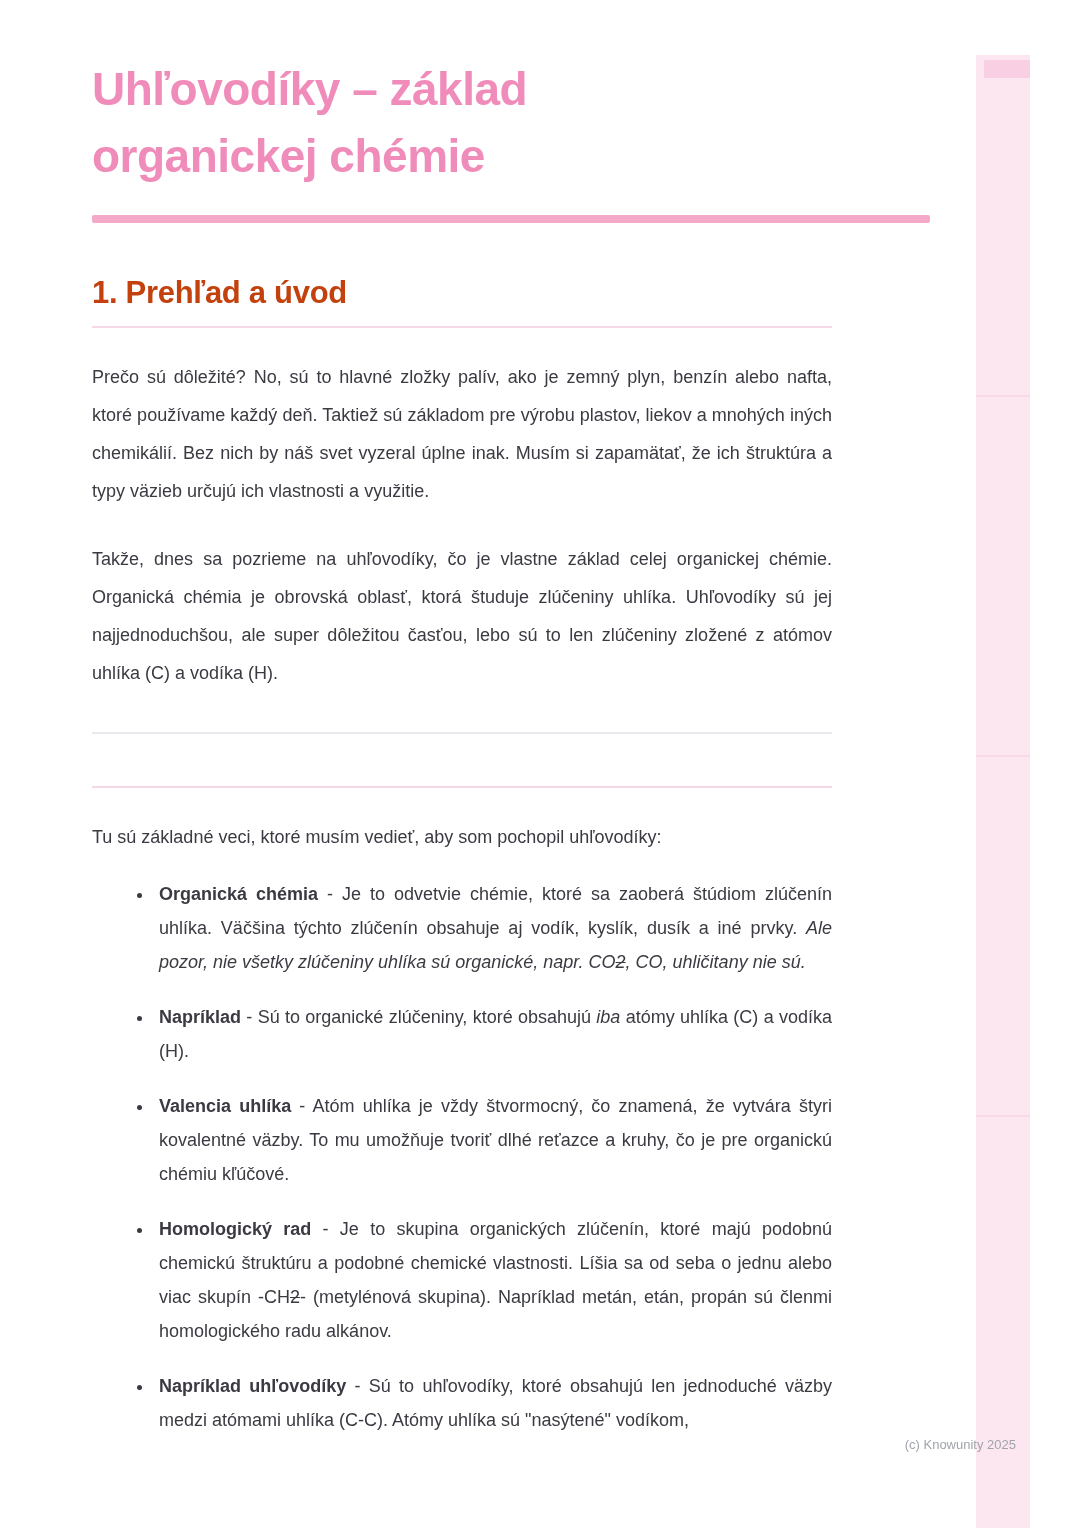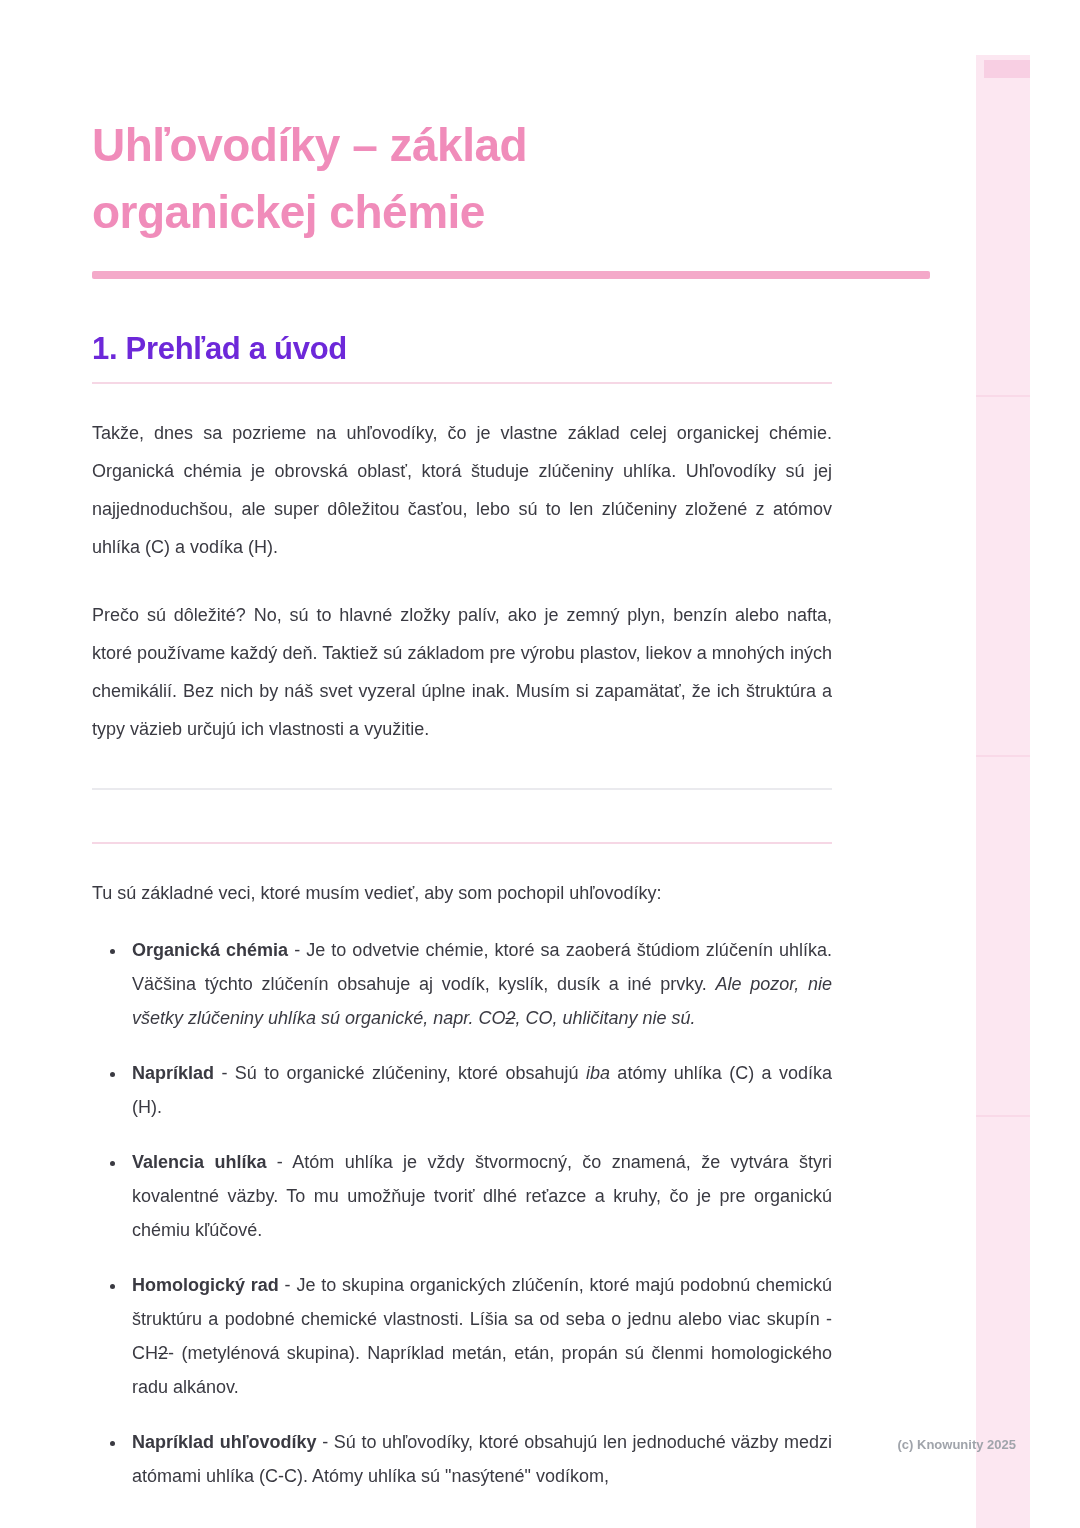--- a/index.html
+++ b/index.html
@@ -33,21 +33,21 @@
   .side-strip .strip-seg { position: absolute; left: 0; right: 0; height: 2px; background: #f9d9e8; }
 
   .content {
     position: absolute;
     left: 92px;
     top: 0;
     width: 740px;
   }
 
   h1.doc-title {
-    margin: 112px 0 0 0;
+    margin: 56px 0 0 0;
     max-width: 660px;
     font-size: 46px;
     line-height: 1.45;
     font-weight: 800;
     letter-spacing: -0.5px;
     color: #f08cba;
   }
 
   .title-rule {
     margin-top: 26px;
@@ -57,21 +57,21 @@
     border-radius: 2px;
   }
 
   .section { margin-top: 52px; }
 
   h2.section-heading {
     margin: 0;
     font-size: 31px;
     font-weight: 800;
     letter-spacing: -0.3px;
-    color: #6d28d9;
+    color: #c2410c;
   }
 
   .heading-rule {
     margin-top: 15px;
     width: 740px;
     height: 2px;
     background: #f6d7e5;
   }
 
   p.body-par {
@@ -94,34 +94,34 @@
     padding: 0 0 0 34px;
     list-style: disc outside;
   }
   ul.def-list li {
     margin-top: 21px;
     padding-left: 6px;
     font-size: 18px;
     line-height: 34px;
     text-align: justify;
     color: #3a3a42;
+    margin-left: 27px;
   }
   ul.def-list li::marker { color: #3a3a42; font-size: 16px; }
 
   .b { font-weight: bold; }
   .i { font-style: italic; }
   .s { text-decoration: line-through; }
 
   .footer-credit {
     position: absolute;
     top: 1437px;
     right: 64px;
     font-size: 13px;
     color: #a0a4ab;
-    font-weight: bold;
   }
 </style>
 </head>
 <body>
 
 <div class="page">
 
   <div class="side-strip">
     <div class="strip-block"></div>
     <div class="strip-seg" style="top:340px"></div>
@@ -131,22 +131,22 @@
 
   <div class="content">
 
     <h1 class="doc-title">Uhľovodíky – základ organickej chémie</h1>
 
     <div class="title-rule"></div>
 
     <div class="section">
       <h2 class="section-heading">1. Prehľad a úvod</h2>
       <div class="heading-rule"></div>
+      <p class="body-par">Prečo sú dôležité? No, sú to hlavné zložky palív, ako je zemný plyn, benzín alebo nafta, ktoré používame každý deň. Taktiež sú základom pre výrobu plastov, liekov a mnohých iných chemikálií. Bez nich by náš svet vyzeral úplne inak. Musím si zapamätať, že ich štruktúra a typy väzieb určujú ich vlastnosti a využitie.</p>
       <p class="body-par">Takže, dnes sa pozrieme na uhľovodíky, čo je vlastne základ celej organickej chémie. Organická chémia je obrovská oblasť, ktorá študuje zlúčeniny uhlíka. Uhľovodíky sú jej najjednoduchšou, ale super dôležitou časťou, lebo sú to len zlúčeniny zložené z atómov uhlíka (C) a vodíka (H).</p>
-      <p class="body-par">Prečo sú dôležité? No, sú to hlavné zložky palív, ako je zemný plyn, benzín alebo nafta, ktoré používame každý deň. Taktiež sú základom pre výrobu plastov, liekov a mnohých iných chemikálií. Bez nich by náš svet vyzeral úplne inak. Musím si zapamätať, že ich štruktúra a typy väzieb určujú ich vlastnosti a využitie.</p>
     </div>
 
     <div class="section-divider"></div>
 
     <div class="section">
       <div class="heading-rule"></div>
       <p class="body-par">Tu sú základné veci, ktoré musím vedieť, aby som pochopil uhľovodíky:</p>
 
       <ul class="def-list">
         <li>

